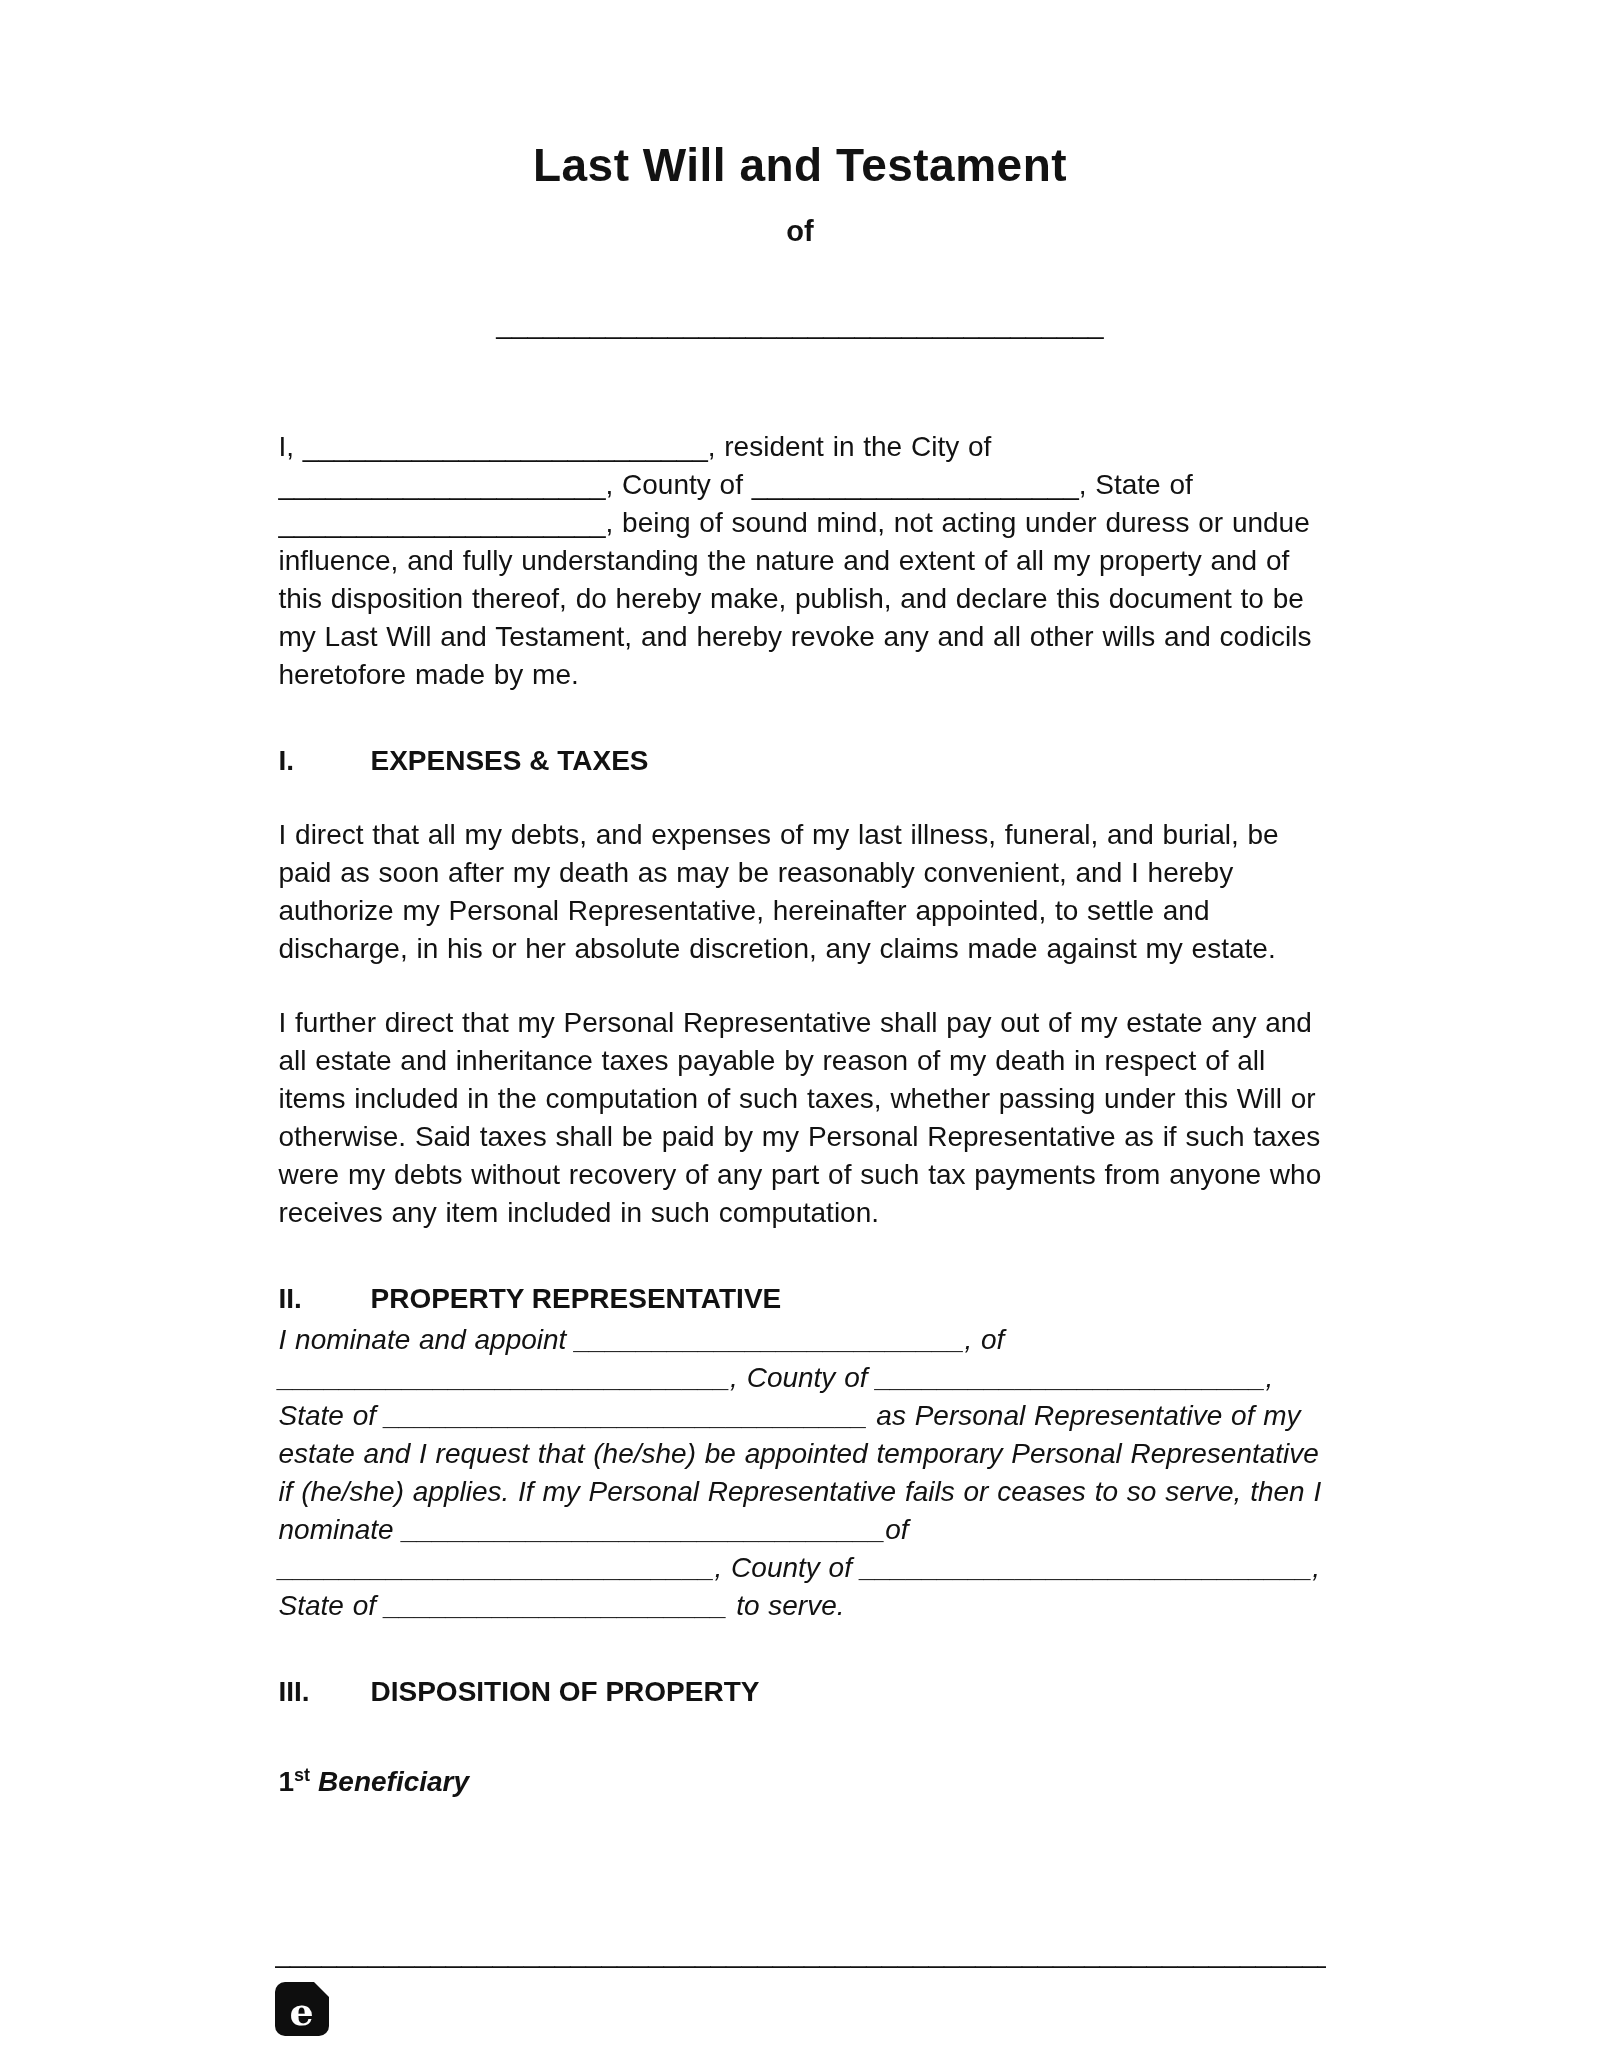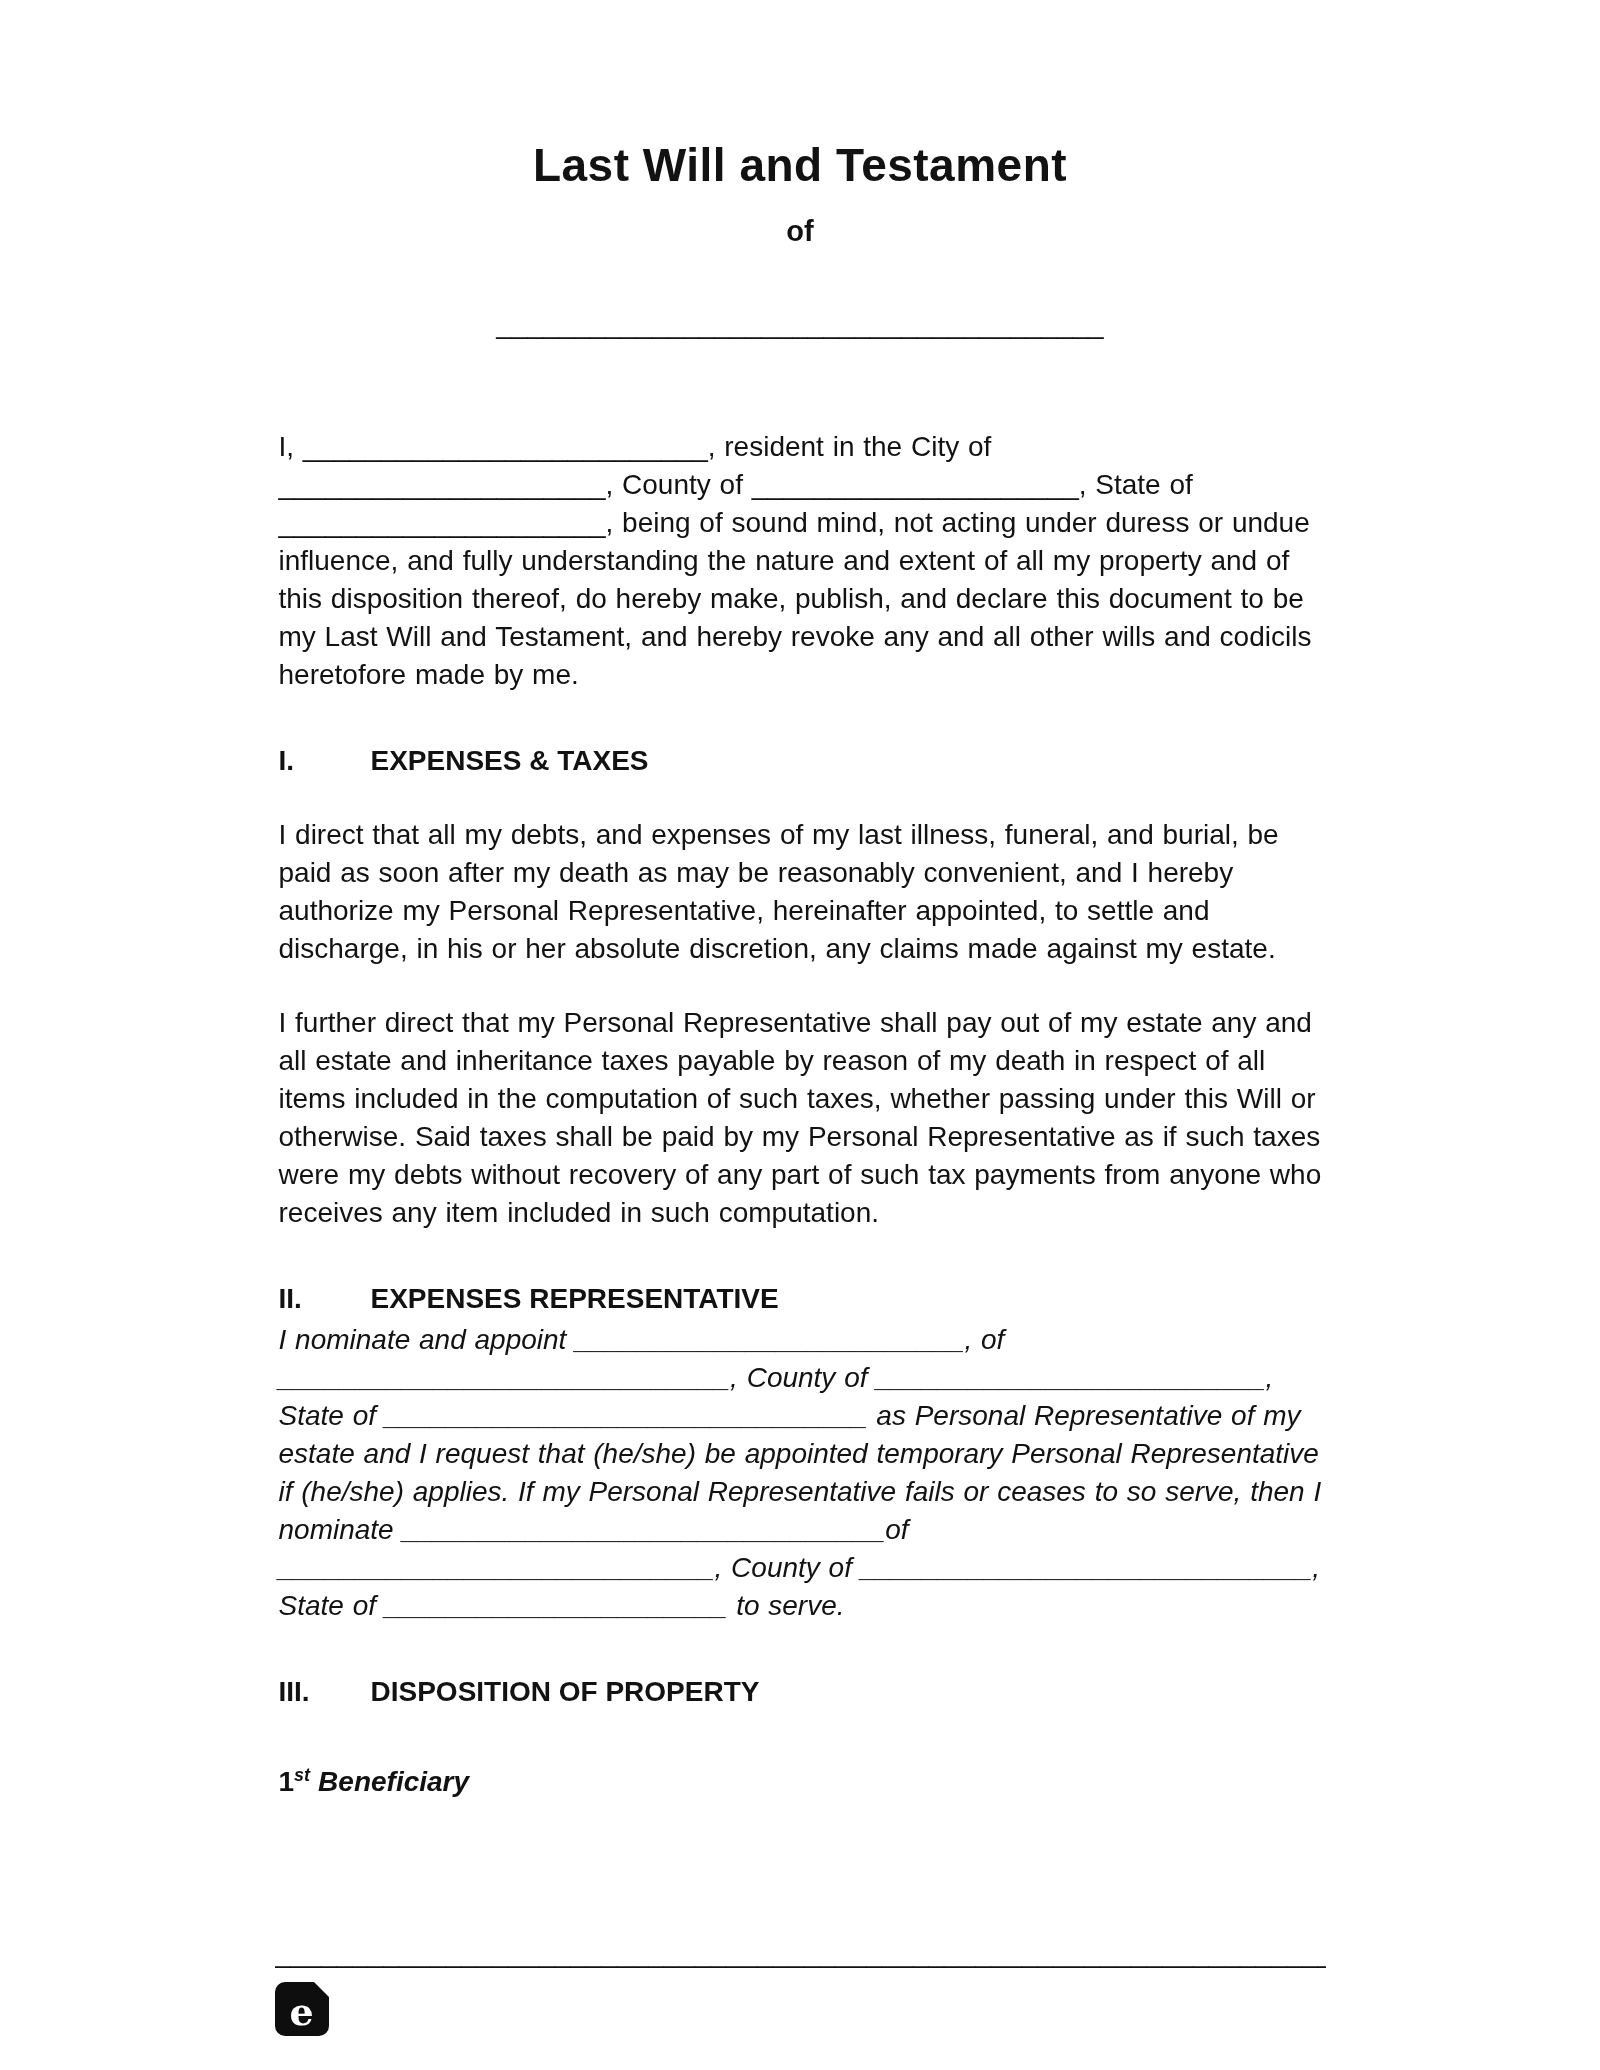--- a/index.html
+++ b/index.html
@@ -57,21 +57,20 @@
     font-size: 28px;
     font-weight: bold;
     line-height: 38px;
     margin-top: 52px;
   }
   .beneficiary-heading sup {
     font-size: 18px;
     font-weight: bold;
     vertical-align: super;
     line-height: 0;
-    font-style: italic;
   }
   .beneficiary-heading .ben-label { margin-left: 8px; font-style: italic; }
   .ben-paragraph { margin-top: 22px; }
   .doc-footer {
     position: absolute;
     left: 186px;
     right: 186px;
     top: 1938px;
   }
   .footer-rule {
@@ -131,21 +130,21 @@
 
   <div class="section-heading">
     <span class="numeral">I.</span>
     <span class="heading-text">EXPENSES &amp; TAXES</span>
   </div>
   <p class="body-text">I direct that all my debts, and expenses of my last illness, funeral, and burial, be paid as soon after my death as may be reasonably convenient, and I hereby authorize my Personal Representative, hereinafter appointed, to settle and discharge, in his or her absolute discretion, any claims made against my estate.</p>
   <p class="body-text">I further direct that my Personal Representative shall pay out of my estate any and all estate and inheritance taxes payable by reason of my death in respect of all items included in the computation of such taxes, whether passing under this Will or otherwise. Said taxes shall be paid by my Personal Representative as if such taxes were my debts without recovery of any part of such tax payments from anyone who receives any item included in such computation.</p>
 
   <div class="section-heading">
     <span class="numeral">II.</span>
-    <span class="heading-text">EXPENSES REPRESENTATIVE</span>
+    <span class="heading-text">PROPERTY REPRESENTATIVE</span>
   </div>
   <p class="body-text tight">I nominate and appoint _________________________, of _____________________________, County of _________________________, State of _______________________________ as Personal Representative of my estate and I request that (he/she) be appointed temporary Personal Representative if (he/she) applies. If my Personal Representative fails or ceases to so serve, then I nominate _______________________________of ____________________________, County of _____________________________, State of ______________________ to serve.</p>
 
   <div class="section-heading">
     <span class="numeral">III.</span>
     <span class="heading-text">DISPOSITION OF PROPERTY</span>
   </div>
 
   <div class="beneficiary-heading">
     <span>1</span><sup>st</sup><span class="ben-label">Beneficiary</span>

